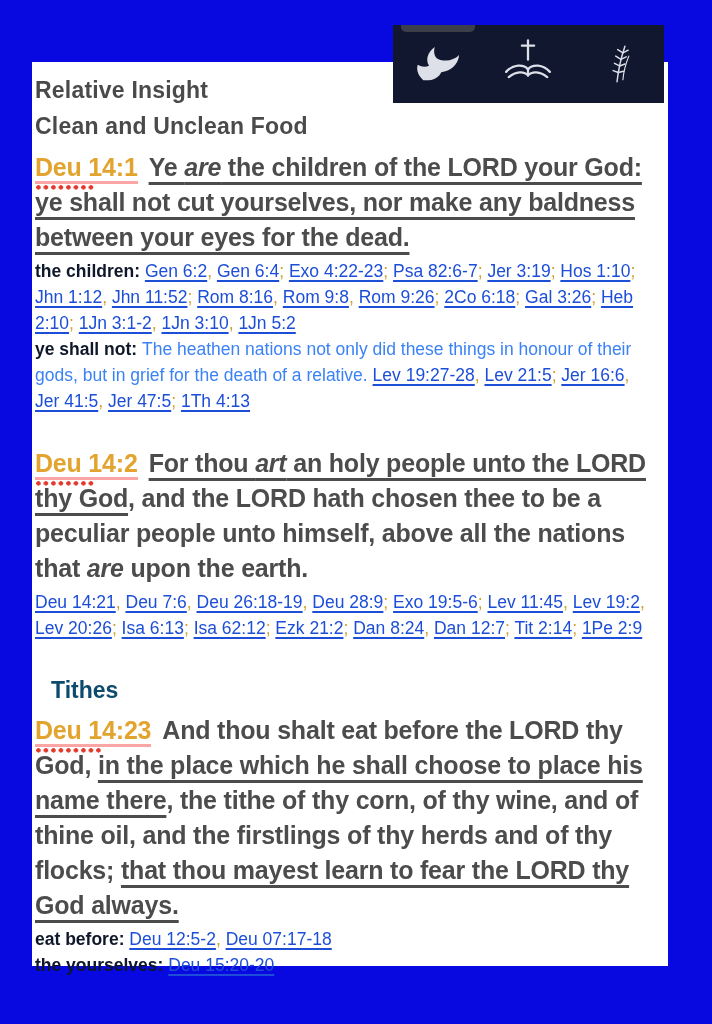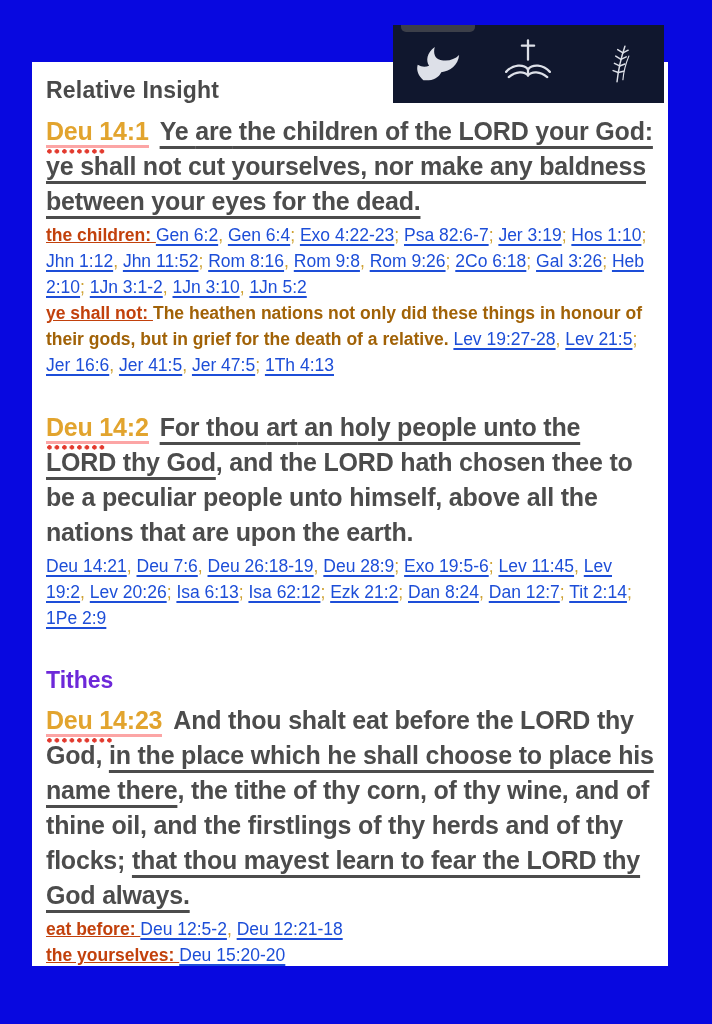--- a/index.html
+++ b/index.html
@@ -6,21 +6,21 @@
   body{
     width:712px;height:1024px;
     background:#0808e0;
     position:relative;
     font-family:"Liberation Sans", sans-serif;
     overflow:hidden;
   }
   .panel{
     position:absolute;left:32px;top:62px;width:636px;height:904px;
     background:#ffffff;box-sizing:border-box;
-    padding:10px 14px 10px 14px;
+    padding:10px 14px 10px 3px;
     z-index:1;
   }
   .banner{
     position:absolute;left:393px;top:25px;width:271px;height:78px;
     background:#10172e;z-index:5;
     display:flex;align-items:center;justify-content:space-around;
   }
   .banner-tab{
     position:absolute;left:8px;top:0;width:74px;height:7px;
     background:#3c3f49;border-radius:0 0 5px 5px;
@@ -34,30 +34,30 @@
   .vref{
     color:#e2a42e;border-bottom:3px solid #fca5a5;
     position:relative;margin-right:11px;white-space:nowrap;
   }
   .vref::after{
     content:"";position:absolute;left:1px;bottom:-9px;width:58%;height:5px;
     background-image:radial-gradient(circle at 2.4px 2.4px,#e23a2e 2px,rgba(0,0,0,0) 2.4px);
     background-size:7.5px 5px;background-repeat:repeat-x;
   }
   .und{text-decoration:underline;text-decoration-thickness:2.5px;text-underline-offset:6px;}
-  .ital{}
+  .ital{font-style:italic;}
   .note{font-size:17.5px;line-height:26px;color:#4c4c4c;margin:0;}
-  .nlabel{color:#c2410c;font-weight:bold;text-decoration:underline;}
-  .ntext{color:#a16207;font-weight:bold;}
+  .nlabel{color:#0f172a;font-weight:bold;}
+  .ntext{color:#3b82f6;}
   .rlink{
     color:#1d4ed8;text-decoration:underline;
     text-decoration-thickness:1.5px;text-underline-offset:3px;cursor:pointer;
   }
   .sep{color:#cfa233;}
-  .section-heading{font-size:23px;font-weight:bold;color:#6d28d9;margin:0 0 2px;line-height:34px;}
+  .section-heading{font-size:23px;font-weight:bold;color:#0c4a6e;margin:0 16px 2px;line-height:34px;}
   .gap-top{margin-top:32px;}
 </style>
 </head>
 <body>
 
 <div class="banner">
   <div class="banner-tab"></div>
   <div class="bicon">
     <svg viewBox="0 0 64 64" width="52" height="52" aria-hidden="true">
       <path d="M14 52 C8 47 5 40 7 33 C12 36 17 36 21 34 C17 28 18 18 28 11 C26 19 28 25 35 27 C44 29 52 27 58 21 C57 33 47 41 36 42 C33 49 25 53 14 52 Z" fill="#dde0e8"></path>
@@ -87,24 +87,25 @@
         <path d="M31 45 L23 42"></path>
           <path d="M31 45 L39 43"></path>
         <path d="M47 20 C42 32 39 44 38 56" stroke-width="1.8"></path>
       </g>
     </svg>
   </div>
 </div>
 
 <div class="panel">
   <h1>Relative Insight</h1>
+  <h2>Clean and Unclean Food</h2>
   <div id="blocks">
       <p class="verse"><span class="vref">Deu 14:1</span><span class="vseg und">Ye </span><span class="vseg und ital">are</span><span class="vseg und"> the children of the LORD your God: ye shall not cut yourselves, nor make any baldness between your eyes for the dead.</span></p>
       <p class="note"><span class="nlabel">the children: </span><a class="rlink">Gen 6:2</a><span class="sep">, </span><a class="rlink">Gen 6:4</a><span class="sep">; </span><a class="rlink">Exo 4:22-23</a><span class="sep">; </span><a class="rlink">Psa 82:6-7</a><span class="sep">; </span><a class="rlink">Jer 3:19</a><span class="sep">; </span><a class="rlink">Hos 1:10</a><span class="sep">; </span><a class="rlink">Jhn 1:12</a><span class="sep">, </span><a class="rlink">Jhn 11:52</a><span class="sep">; </span><a class="rlink">Rom 8:16</a><span class="sep">, </span><a class="rlink">Rom 9:8</a><span class="sep">, </span><a class="rlink">Rom 9:26</a><span class="sep">; </span><a class="rlink">2Co 6:18</a><span class="sep">; </span><a class="rlink">Gal 3:26</a><span class="sep">; </span><a class="rlink">Heb 2:10</a><span class="sep">; </span><a class="rlink">1Jn 3:1-2</a><span class="sep">, </span><a class="rlink">1Jn 3:10</a><span class="sep">, </span><a class="rlink">1Jn 5:2</a></p>
       <p class="note"><span class="nlabel">ye shall not: </span><span class="ntext">The heathen nations not only did these things in honour of their gods, but in grief for the death of a relative. </span><a class="rlink">Lev 19:27-28</a><span class="sep">, </span><a class="rlink">Lev 21:5</a><span class="sep">; </span><a class="rlink">Jer 16:6</a><span class="sep">, </span><a class="rlink">Jer 41:5</a><span class="sep">, </span><a class="rlink">Jer 47:5</a><span class="sep">; </span><a class="rlink">1Th 4:13</a></p>
       <p class="verse gap-top"><span class="vref">Deu 14:2</span><span class="vseg und">For thou </span><span class="vseg und ital">art</span><span class="vseg und"> an holy people unto the LORD thy God</span><span class="vseg">, and the LORD hath chosen thee to be a peculiar people unto himself, above all the nations that </span><span class="vseg ital">are</span><span class="vseg"> upon the earth.</span></p>
       <p class="note"><a class="rlink">Deu 14:21</a><span class="sep">, </span><a class="rlink">Deu 7:6</a><span class="sep">, </span><a class="rlink">Deu 26:18-19</a><span class="sep">, </span><a class="rlink">Deu 28:9</a><span class="sep">; </span><a class="rlink">Exo 19:5-6</a><span class="sep">; </span><a class="rlink">Lev 11:45</a><span class="sep">, </span><a class="rlink">Lev 19:2</a><span class="sep">, </span><a class="rlink">Lev 20:26</a><span class="sep">; </span><a class="rlink">Isa 6:13</a><span class="sep">; </span><a class="rlink">Isa 62:12</a><span class="sep">; </span><a class="rlink">Ezk 21:2</a><span class="sep">; </span><a class="rlink">Dan 8:24</a><span class="sep">, </span><a class="rlink">Dan 12:7</a><span class="sep">; </span><a class="rlink">Tit 2:14</a><span class="sep">; </span><a class="rlink">1Pe 2:9</a></p>
       <h3 class="section-heading gap-top">Tithes</h3>
       <p class="verse"><span class="vref">Deu 14:23</span><span class="vseg">And thou shalt eat before the LORD thy God, </span><span class="vseg und">in the place which he shall choose to place his name there</span><span class="vseg">, the tithe of thy corn, of thy wine, and of thine oil, and the firstlings of thy herds and of thy flocks; </span><span class="vseg und">that thou mayest learn to fear the LORD thy God always.</span></p>
-      <p class="note"><span class="nlabel">eat before: </span><a class="rlink">Deu 12:5-2</a><span class="sep">, </span><a class="rlink">Deu 12:21-18</a></p>
+      <p class="note"><span class="nlabel">eat before: </span><a class="rlink">Deu 12:5-2</a><span class="sep">, </span><a class="rlink">Deu 07:17-18</a></p>
       <p class="note"><span class="nlabel">the yourselves: </span><a class="rlink">Deu 15:20-20</a></p>
     </div>
 </div>
 
 </body></html>

